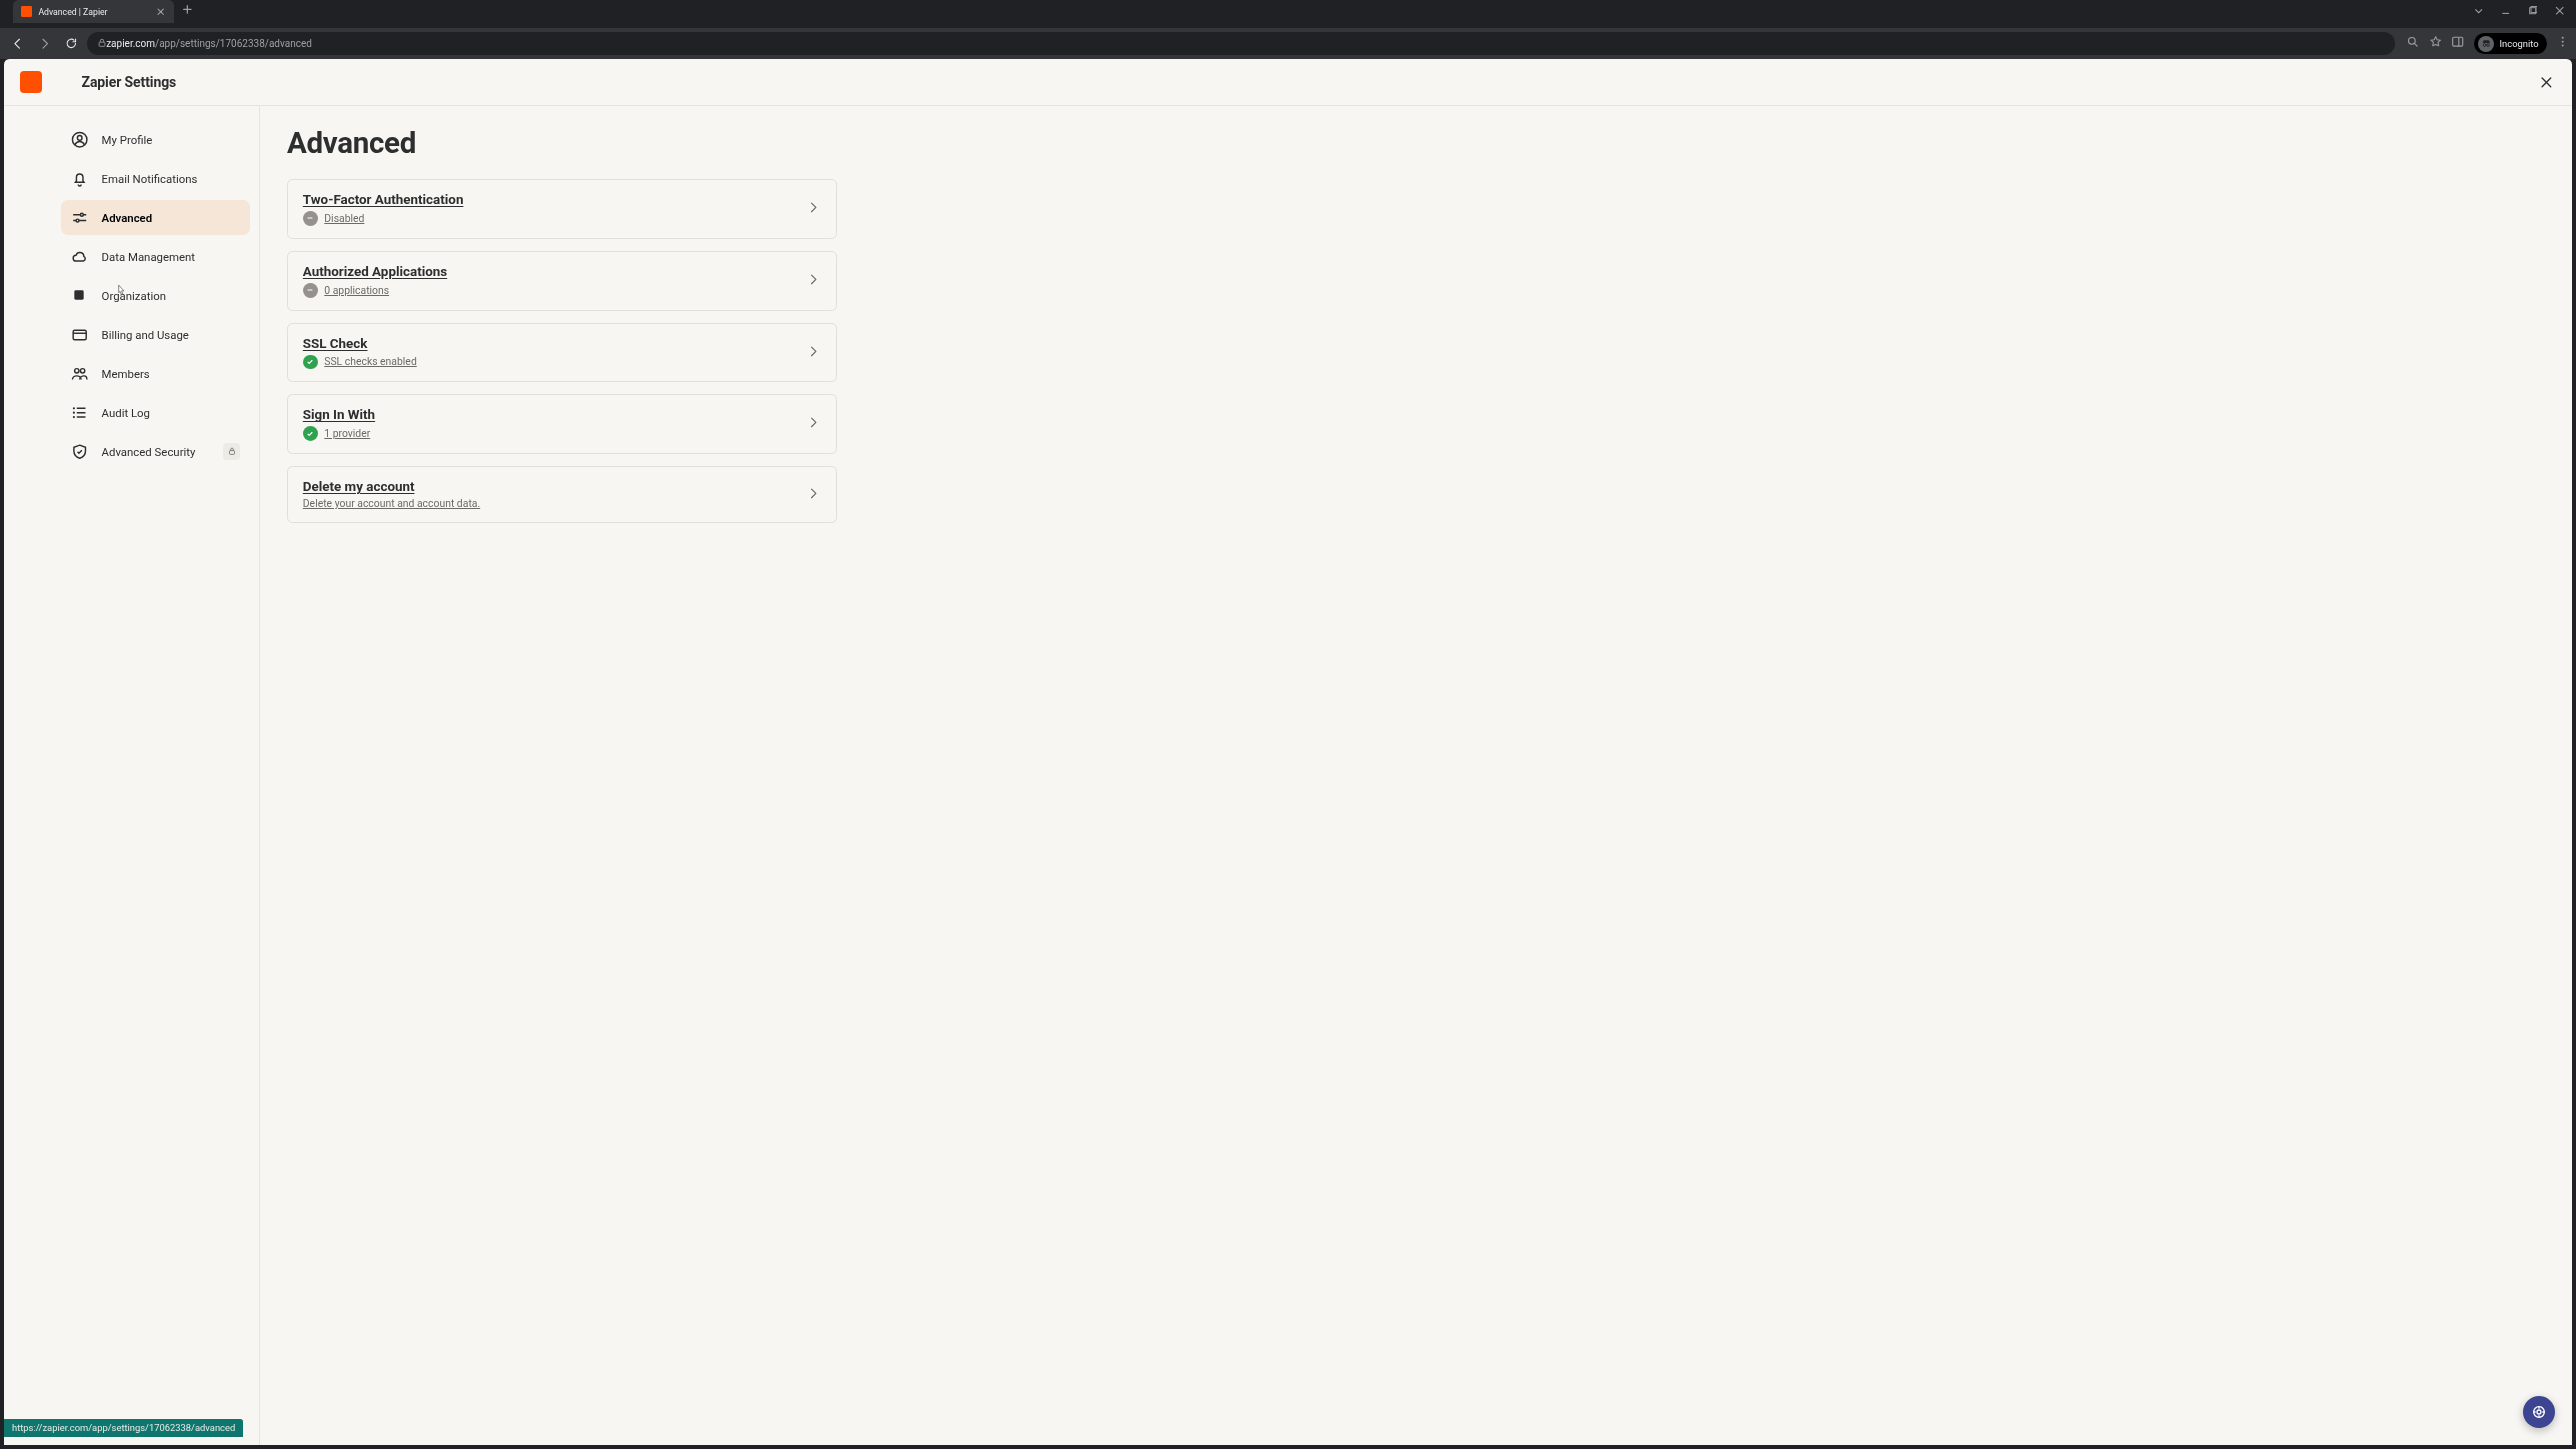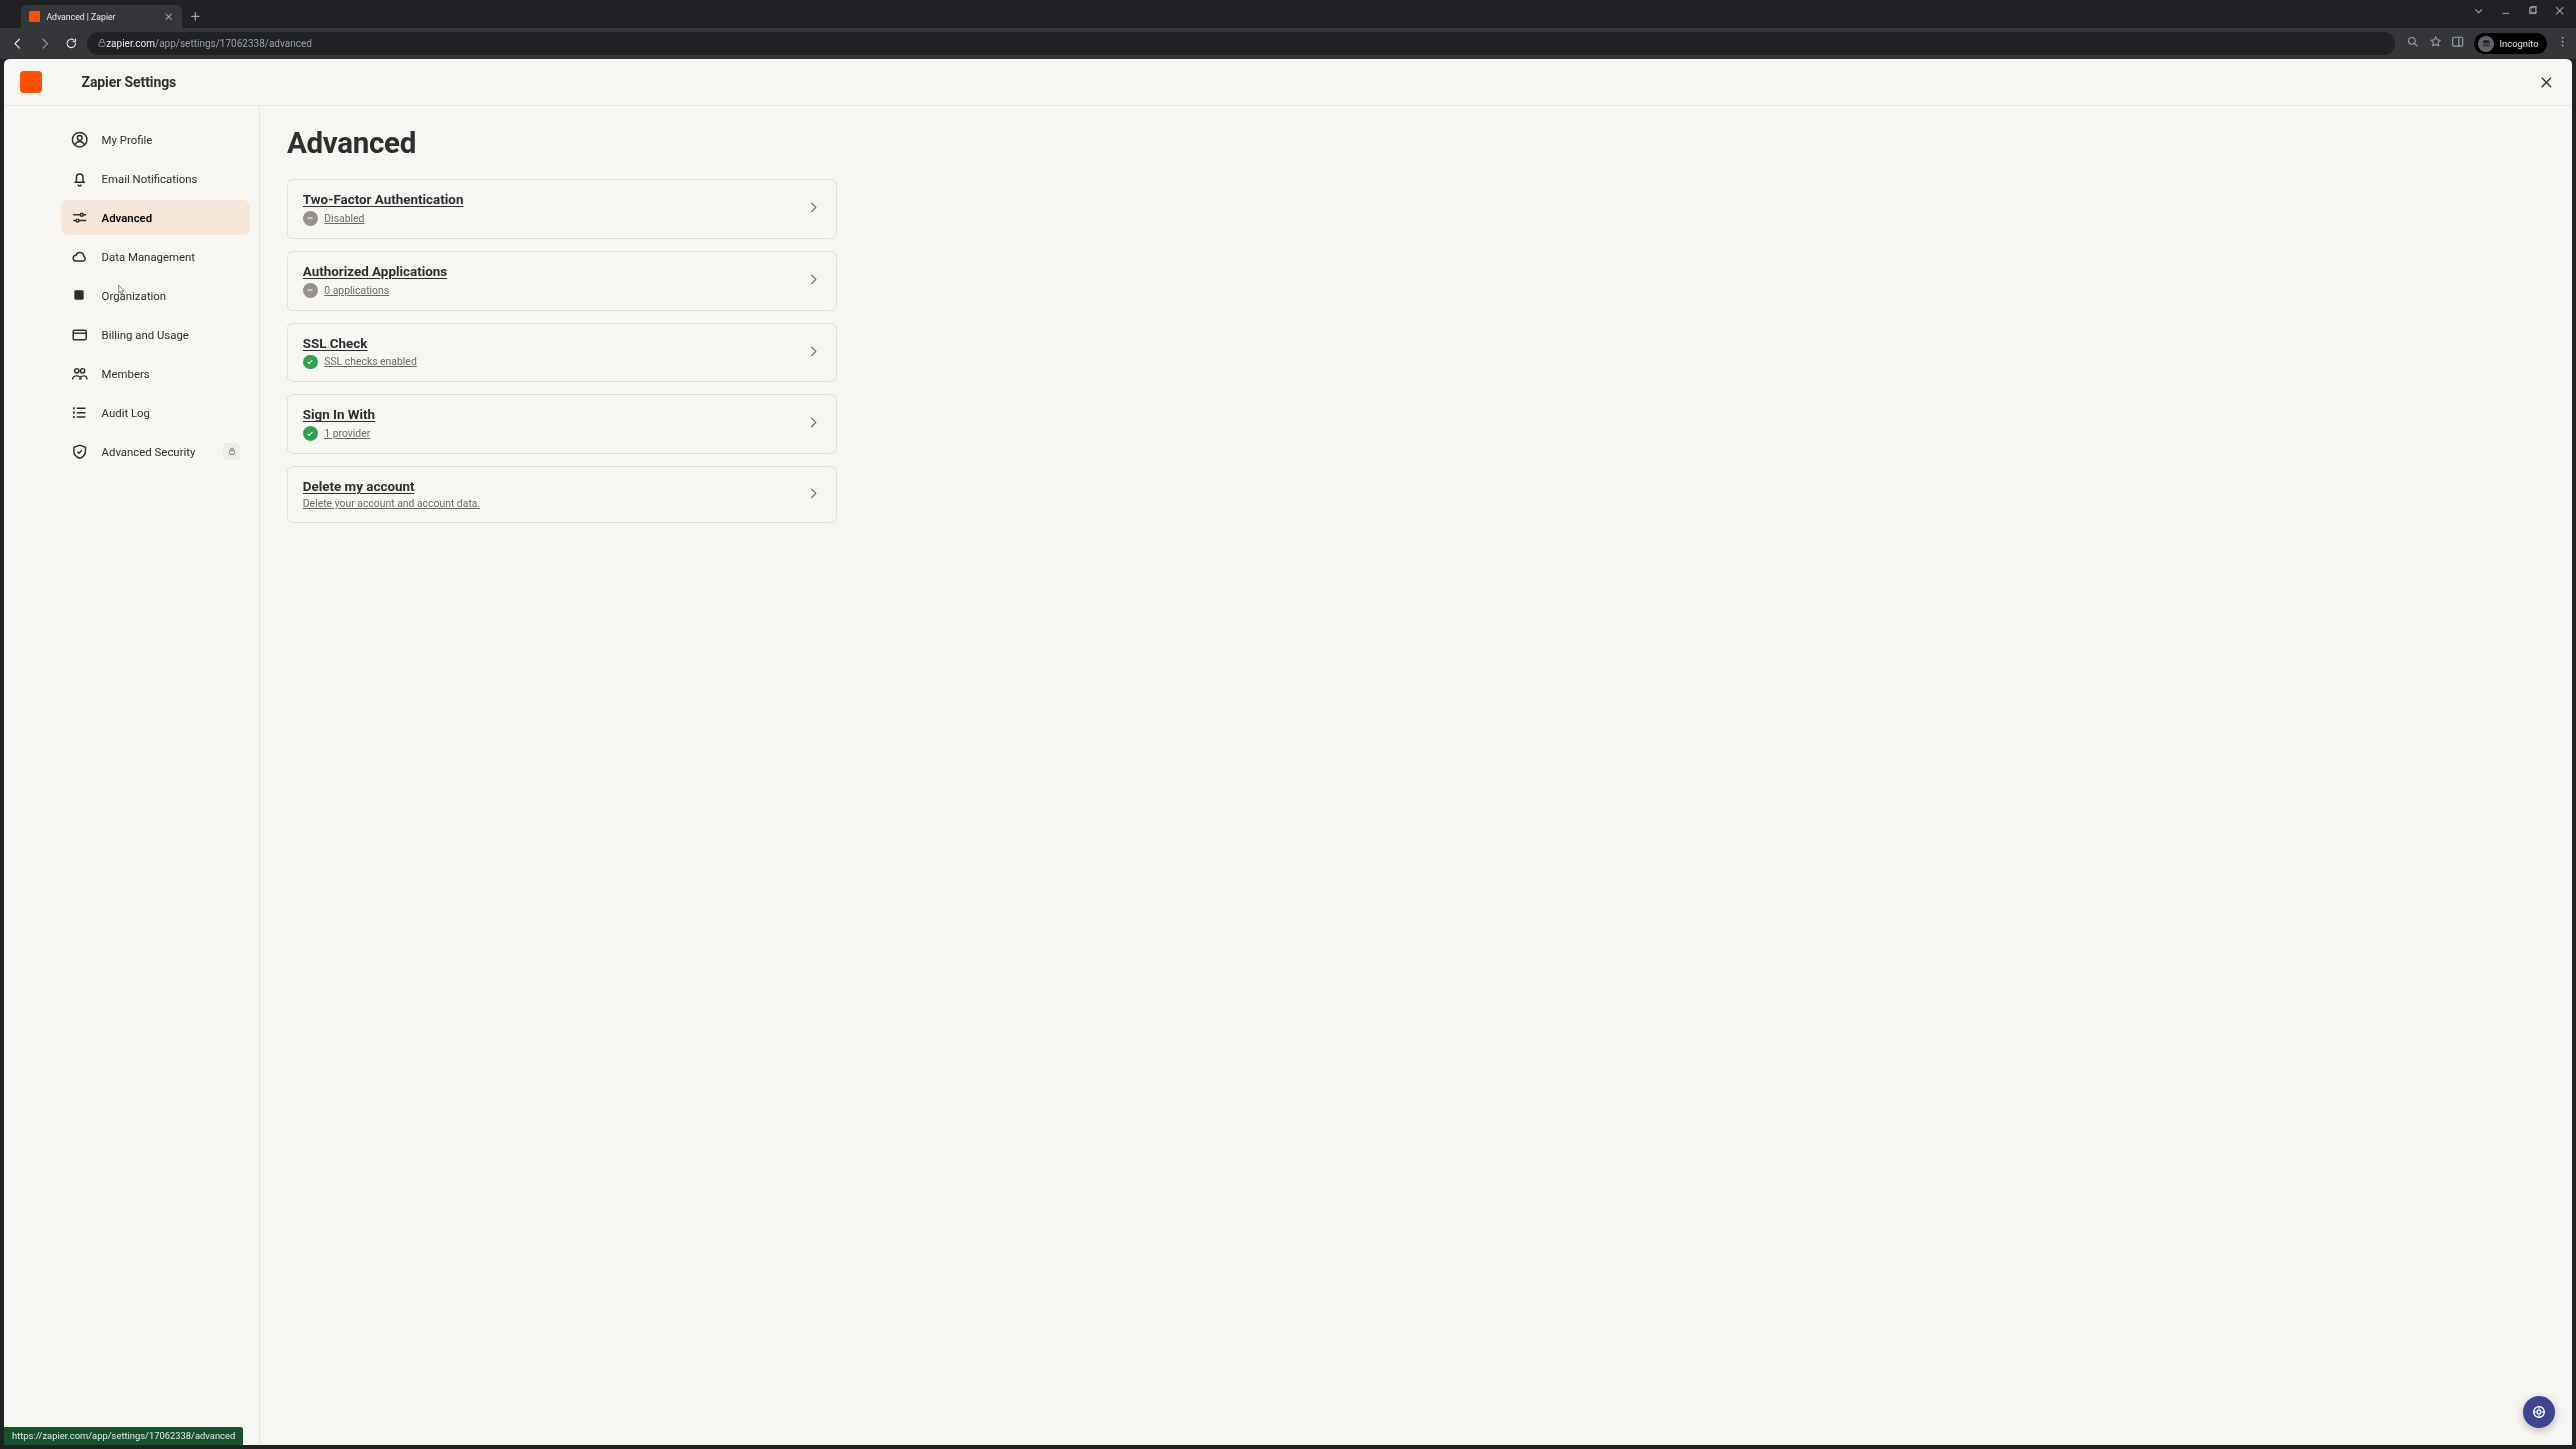--- a/index.html
+++ b/index.html
@@ -1,21 +1,21 @@
 <!DOCTYPE html>
 <html style="font-size:10.7px"><head>
 <meta charset="utf-8">
 <style>
   * { box-sizing: border-box; margin: 0; padding: 0; }
   html, body { width: 100%; height: 100%; font-family: -apple-system, BlinkMacSystemFont, "Segoe UI", Roboto, Helvetica, Arial, sans-serif; overflow: hidden; }
 
   
   .browser-frame { position: absolute; inset: 0; background: #202124; display: flex; flex-direction: column; }
 
-  .tab-strip { height: 28px; background: #202124; display: flex; align-items: flex-end; padding-left: 21px; }
+  .tab-strip { height: 28px; background: #202124; display: flex; align-items: flex-start; padding-left: 13px; }
   .tab { display: flex; align-items: center; height: 23px; background: #35363a; border-radius: 5.4px 5.4px 0 0; padding: 0 8px; min-width: 161px; gap: 6.7px; color: #e8eaed; font-size: 8.7px; }
   .tab .favicon { width: 10.7px; height: 10.7px; background: #ff4f00; border-radius: 1.3px; flex: none; }
   .tab .tab-title { flex: 1; white-space: nowrap; overflow: hidden; text-overflow: ellipsis; }
   .tab .tab-close { width: 10.7px; height: 10.7px; display:flex;align-items:center;justify-content:center; color:#9aa0a6; }
   .new-tab { width: 19px; height: 19px; margin: 0 4px 2px 4px; display:flex;align-items:center;justify-content:center; border-radius:50%; color:#9aa0a6; }
 
   .window-controls { position: absolute; top: 0; right: 0; height: 23px; display:flex; align-items:center; gap: 17.4px; padding: 0 12px; color:#9aa0a6; }
   .window-controls svg, .window-controls .ctl { width:9.4px; height:9.4px; }
 
   .toolbar { height: 31px; background: #35363a; display:flex; align-items:center; padding: 0 6.7px; gap: 5.4px; }
@@ -57,21 +57,21 @@
   .card-body { flex:1; min-width:0; }
   .card-title { font-size:13.4px; font-weight:700; color:#2d2e2e; text-decoration:underline; text-underline-offset:2px; }
   .card-sub { display:flex; align-items:center; gap:6.7px; margin-top:4px; font-size:10.4px; color:#6b6b66; text-decoration:underline; text-underline-offset:1.3px; }
   .card-sub-nolink { display:flex; align-items:center; gap:6.7px; margin-top:2.7px; font-size:10.4px; color:#6b6b66; text-decoration:underline; text-underline-offset:1.3px;}
   .status-dot { width:14.8px; height:14.8px; border-radius:50%; display:flex; align-items:center; justify-content:center; flex:none; }
   .status-dot.neutral { background:#95928e; color:#fff; }
   .status-dot.good { background:#2fa24f; color:#fff; }
   .chev { color:#6b6b66; width:14.8px; flex:none; }
 
   
-  .statusbar { position:absolute; left:0; bottom:0; background:#14532d; color:#eaeaea; font-size:9.4px; padding:3.4px 8px 4px 8px; border-top-right-radius:2.7px; }
+  .statusbar { position:absolute; left:0; bottom:8px; background:#0f766e; color:#eaeaea; font-size:9.4px; padding:3.4px 8px 4px 8px; border-top-right-radius:2.7px; }
 
   
   .help-fab { position:absolute; right:17.4px; bottom:17.4px; width:32px; height:32px; border-radius:50%; background:#3d4592; color:#fff; display:flex; align-items:center; justify-content:center; box-shadow:0 2.7px 8px rgba(0,0,0,.25); }
 
   
   .cursor { position:absolute; left:111px; top:225px; width:12px; height:16px; pointer-events:none; }
 
 </style>
 </head>
 <body>

